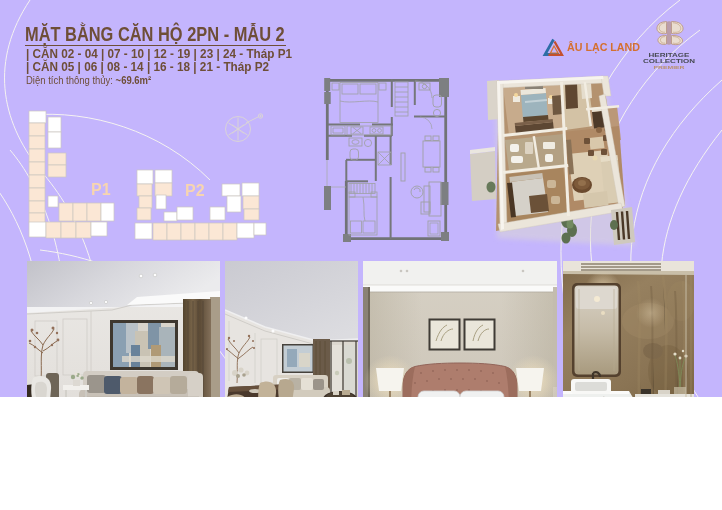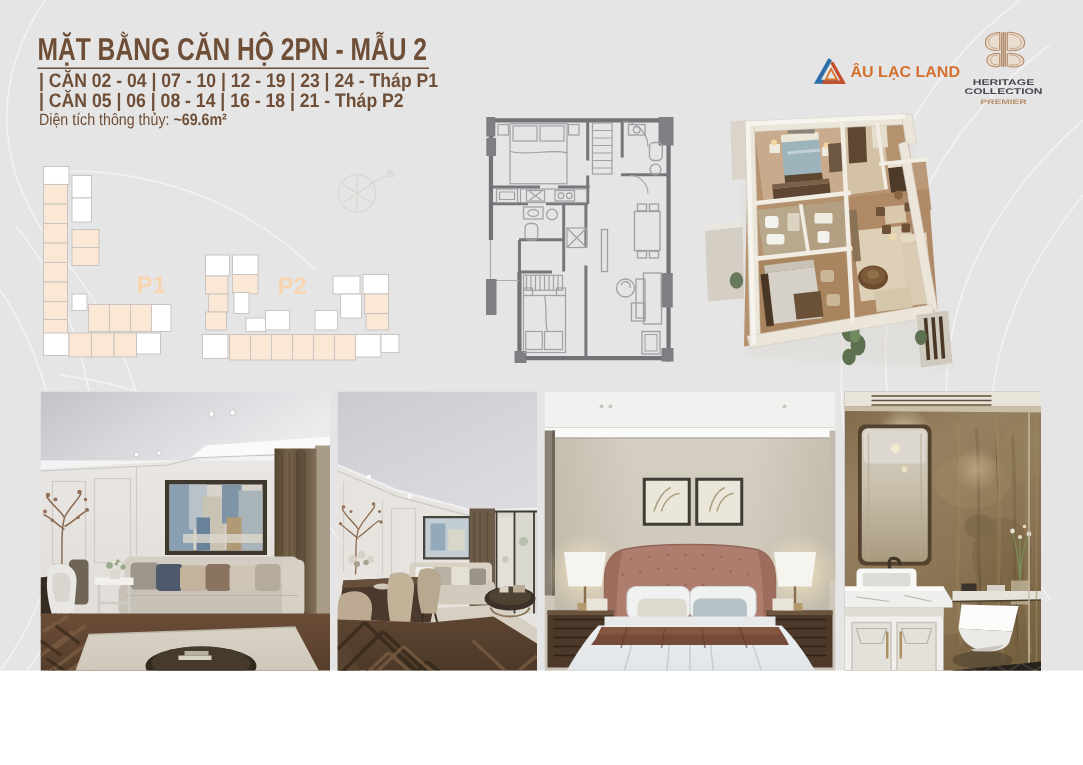--- a/index.html
+++ b/index.html
@@ -1,18 +1,18 @@
 <!DOCTYPE html>
 <html><head>
 <meta charset="utf-8">
 <style>
 html,body{margin:0;padding:0;}
 body{width:722px;height:510px;overflow:hidden;background:#ffffff;
  font-family:"Liberation Sans",sans-serif;}
-#page{position:relative;width:722px;height:447px;background:#e5e5e5;overflow:hidden;}
+#page{position:relative;width:722px;height:397px;background:#c4b5fd;overflow:hidden;}
 .abs{position:absolute;}
 </style>
 </head>
 <body>
 <div id="page">
 
 <svg class="abs" style="left:0;top:0" width="722" height="510" viewBox="0 0 722 510">
  <g fill="none" stroke="#f5f3f1" stroke-width="1">
   <path d="M-30,480 C80,380 40,240 -10,180"></path>
   <path d="M-40,500 C110,400 70,220 10,150"></path>

